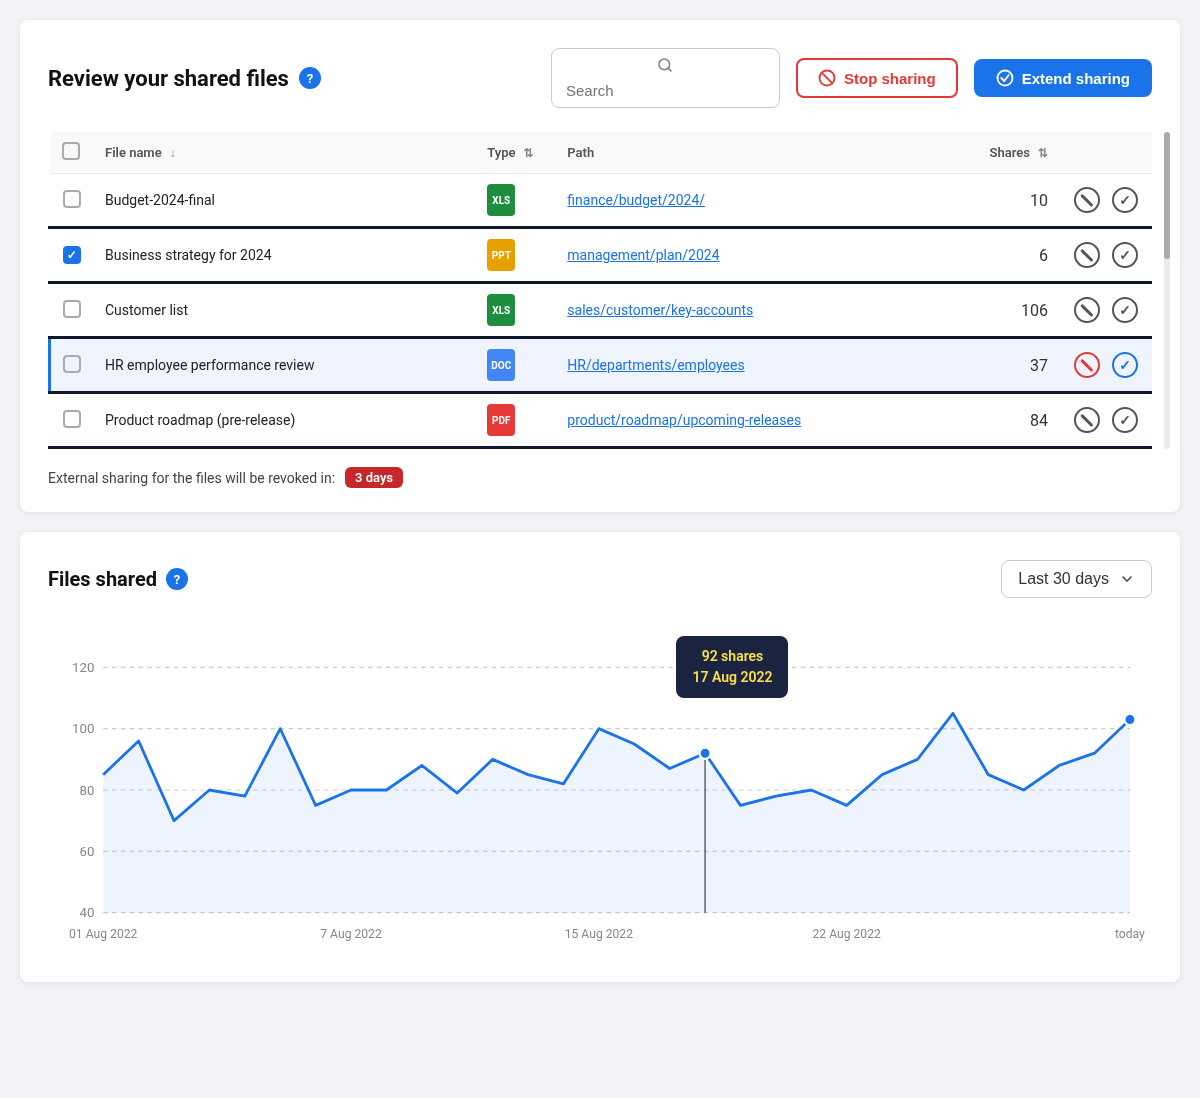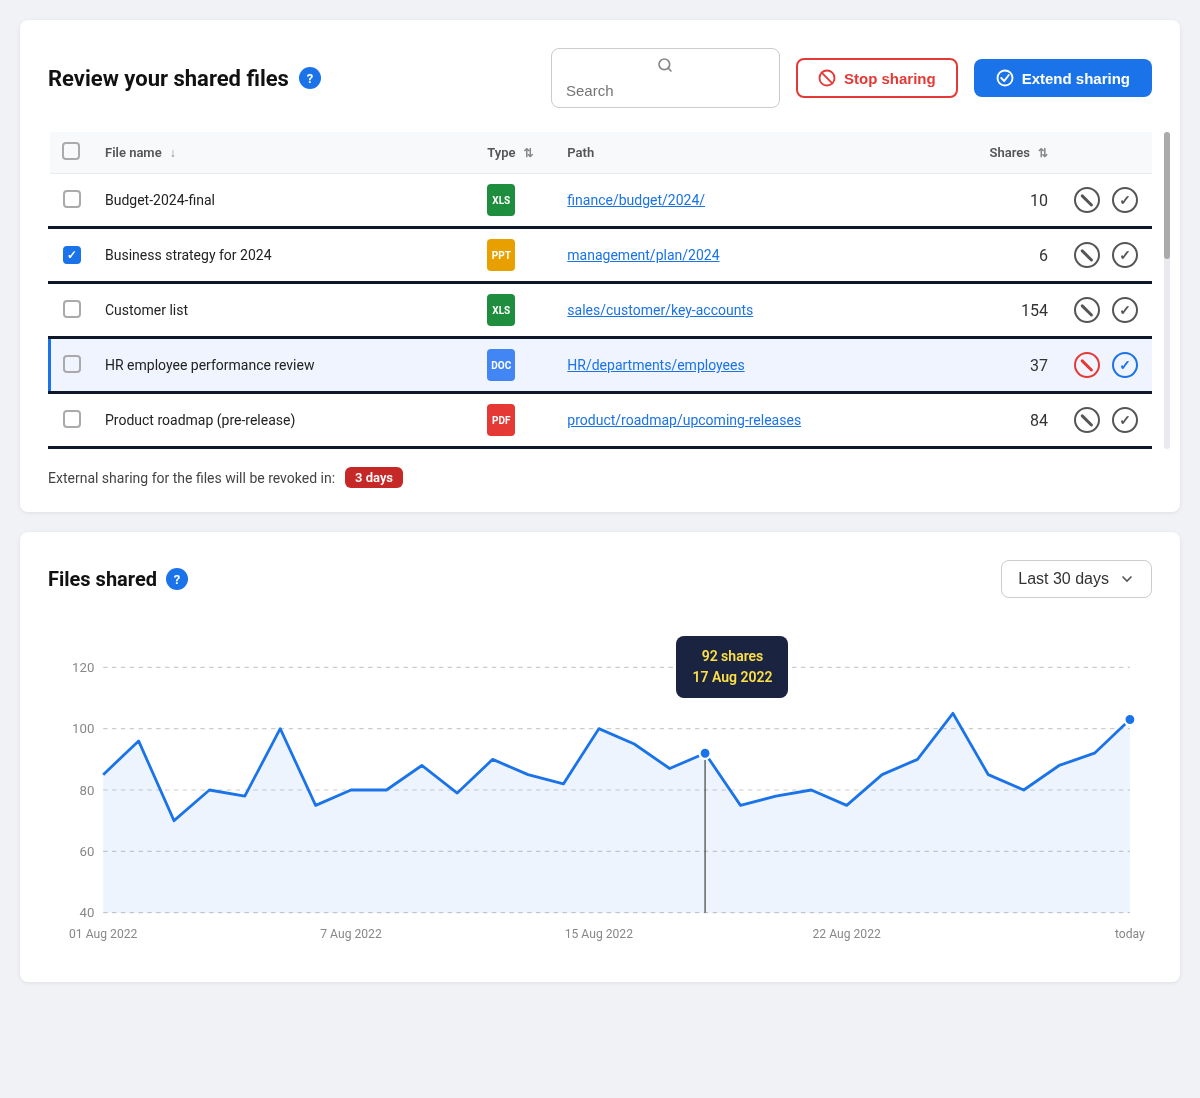--- a/index.html
+++ b/index.html
@@ -429,21 +429,21 @@
           <tr>
     <td><div class="checkbox"></div></td>
     <td style="font-size:14px;">Customer list</td>
     <td>
       <div class="file-type-badge" style="background:#1e8e3e">XLS</div>
     </td>
     <td>
       <a class="file-link">sales/customer/key-accounts</a>
     </td>
     <td style="text-align:right;">
-      <span class="shares-count">154</span>
+      <span class="shares-count">106</span>
     </td>
     <td>
       <div class="action-icons">
         <div class="icon-btn">
           <div class="stop-icon"></div>
         </div>
         <div class="icon-btn">
           <div class="check-icon"></div>
         </div>
       </div>

